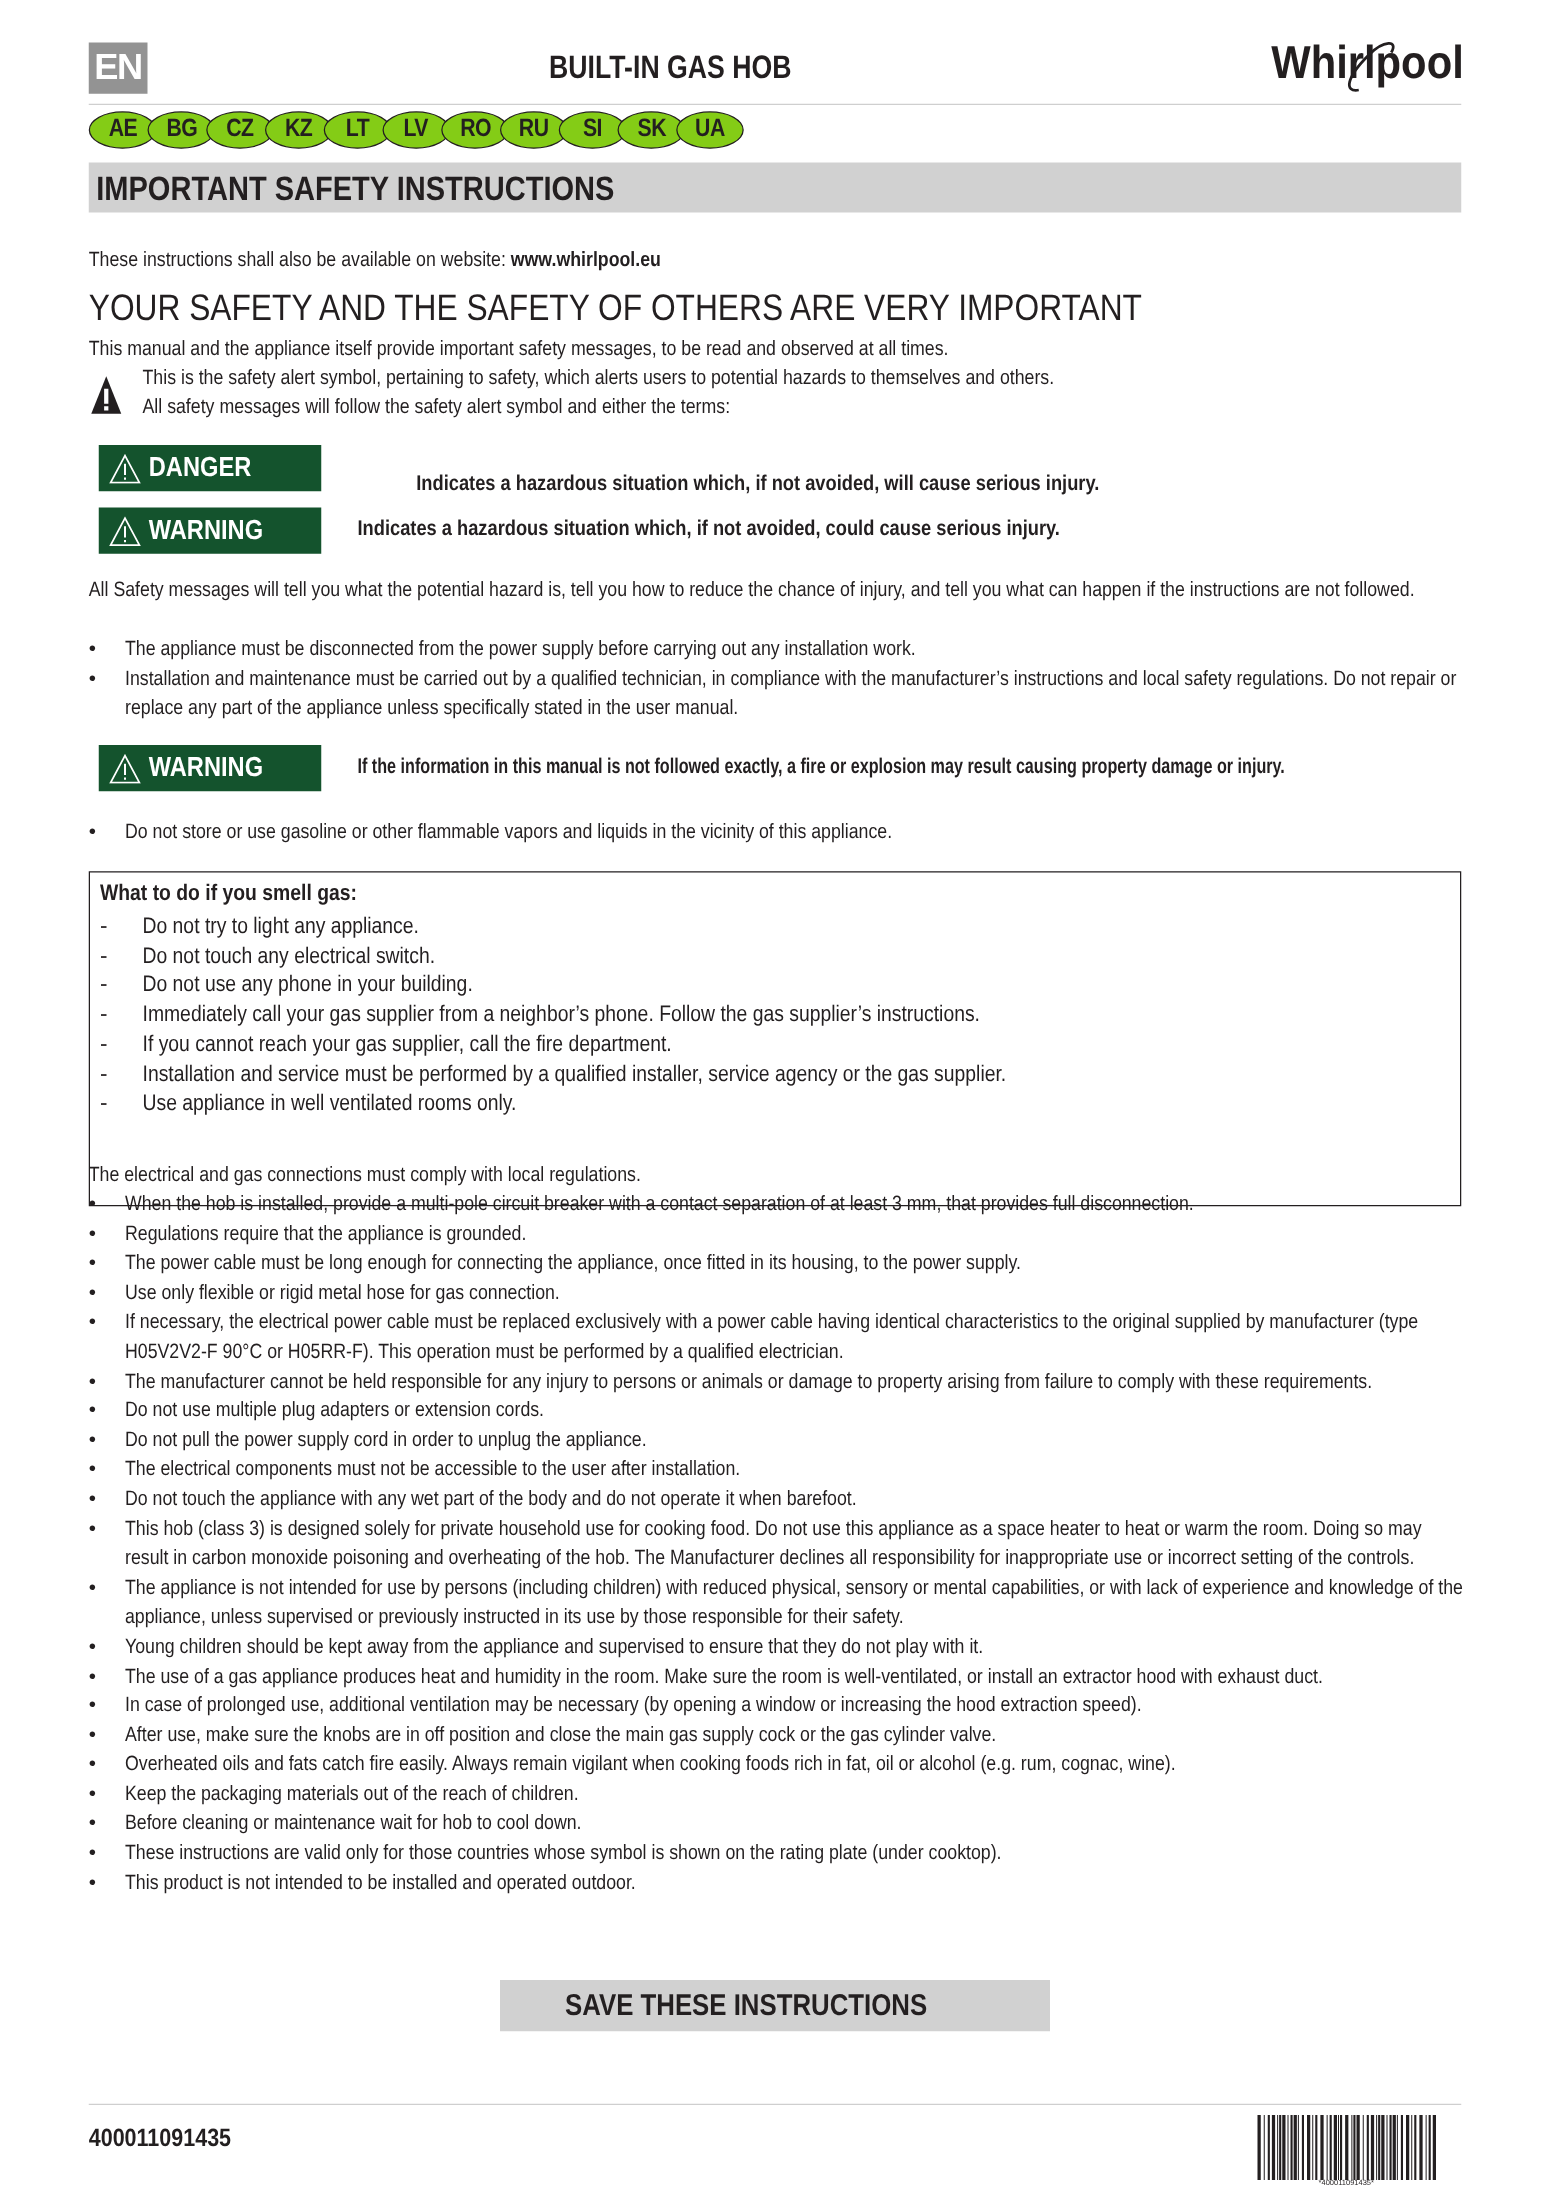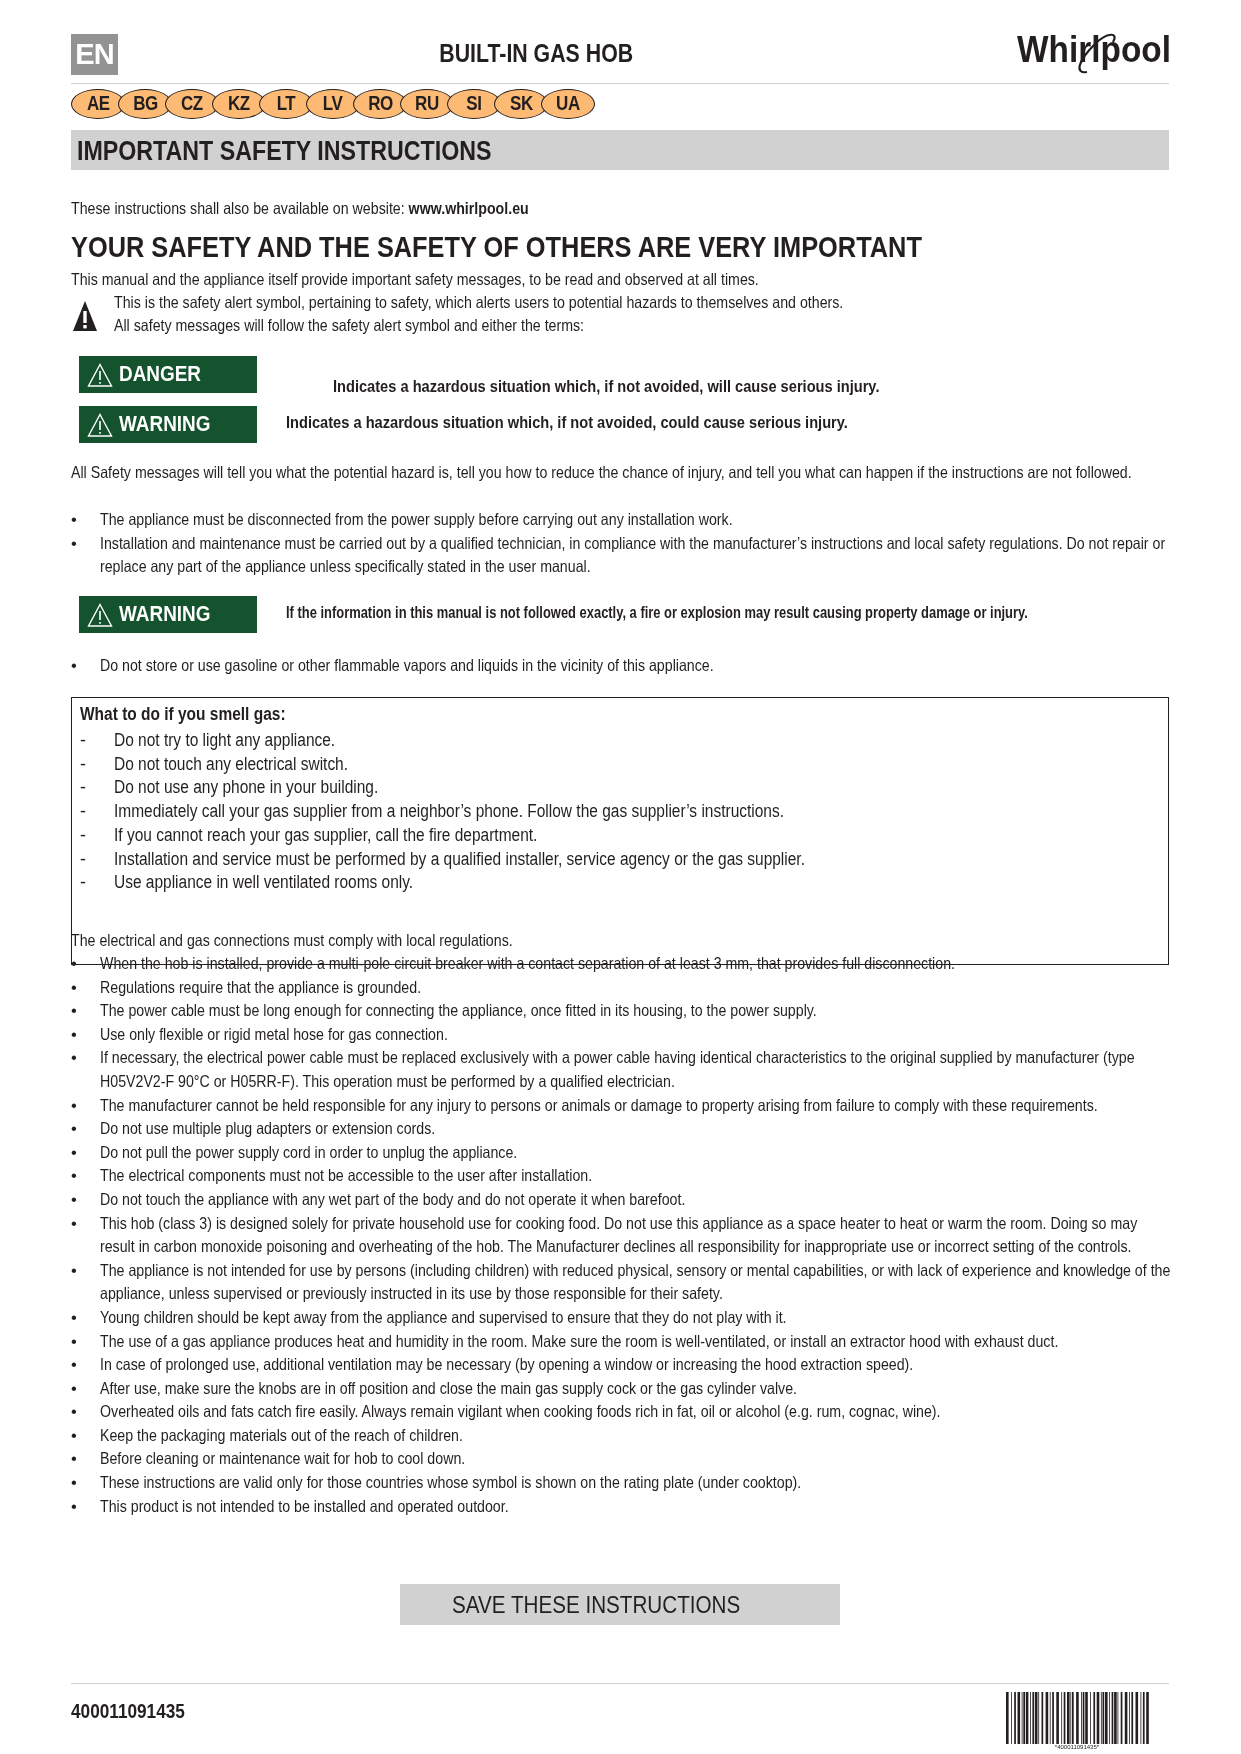--- a/index.html
+++ b/index.html
@@ -8,49 +8,49 @@
   .abs { position: absolute; }
 
   
   .lang-badge { left: 71px; top: 34px; width: 47px; height: 41px; background: #939393; color: #fff; font-weight: bold; font-size: 29px; line-height: 41px; text-align: center; letter-spacing: -1px; }
   .doc-title { left: 0; width: 1073px; top: 38px; text-align: center; font-weight: bold; font-size: 26px; }
   .doc-title span { transform: scaleX(0.82); display: inline-block; }
   .logo { left: 1015px; top: 24px; width: 160px; height: 52px; }
   .hr-top { left: 71px; top: 83px; width: 1098px; height: 1px; background: #cfcfcf; }
 
   .countries { left: 71px; top: 89px; display: flex; gap: 0; }
-  .country { width: 54px; height: 30px; border: 1.6px solid #231f20; border-radius: 50%; box-sizing: border-box; margin-right: -7px; text-align: center; font-weight: bold; font-size: 20px; line-height: 27px; background: #fdba74; }
+  .country { width: 54px; height: 30px; border: 1.6px solid #231f20; border-radius: 50%; box-sizing: border-box; margin-right: -7px; text-align: center; font-weight: bold; font-size: 20px; line-height: 27px; background: #84cc16; }
   .country span { display: inline-block; transform: scaleX(0.85); letter-spacing: -0.5px; }
 
   .section-bar { left: 71px; top: 130px; width: 1098px; height: 40px; background: #d1d1d1; }
   .section-bar .txt { position: absolute; left: 6px; top: 6px; font-weight: bold; font-size: 27px; }
 
   .p { position: absolute; left: 71px; font-size: 16.5px; line-height: 24px; }
   .p b { font-weight: bold; }
-  .h2 { position: absolute; left: 71px; top: 230px; font-weight: bold; font-size: 29.5px; }
+  .h2 { position: absolute; left: 71px; top: 230px; font-weight: normal; font-size: 29.5px; }
 
   .alert-icon { left: 72px; top: 300px; width: 26px; height: 32px; }
 
   .signal { position: absolute; left: 79px; width: 178px; height: 37px; background: #14532d; color: #fff; font-weight: bold; font-size: 22px; }
   .signal .tri { position: absolute; left: 8px; top: 7px; width: 26px; height: 24px; }
   .signal .word { position: absolute; left: 40px; top: 5px; }
   .signal-desc { position: absolute; left: 286px; font-weight: bold; font-size: 17px; }
 
   .bullets { position: absolute; left: 71px; margin: 0; padding: 0; list-style: none; font-size: 16.5px; line-height: 23.6px; }
   .bullets li { position: relative; padding-left: 29px; width: 1098px; box-sizing: border-box; }
   .bullets li .mark { position: absolute; left: 0; top: 0; }
   .bullets li .t { display: block; transform: scaleX(0.86); transform-origin: left top; width: 1245px; }
 
   .gasbox { position: absolute; left: 71px; top: 697px; width: 1098px; height: 268px; border: 1.5px solid #231f20; box-sizing: border-box; }
   .gasbox .ttl { position: absolute; left: 8px; top: 6px; font-weight: bold; font-size: 18px; }
   .gasbox ul { position: absolute; left: 8px; top: 31px; margin: 0; padding: 0; list-style: none; font-size: 18px; line-height: 23.7px; }
   .gasbox li { position: relative; padding-left: 34px; }
   .gasbox li .mark { position: absolute; left: 0; }
 
-  .save-bar { left: 400px; top: 1584px; width: 440px; height: 41px; background: #d1d1d1; text-align: center; font-weight: normal; font-size: 24px; line-height: 41px; }
+  .save-bar { left: 400px; top: 1584px; width: 440px; height: 41px; background: #d1d1d1; text-align: center; font-weight: bold; font-size: 24px; line-height: 41px; }
   .hr-bottom { left: 71px; top: 1683px; width: 1098px; height: 1px; background: #cfcfcf; }
   .code { left: 71px; top: 1700px; font-weight: bold; font-size: 20px; }
   .barcode { left: 1004px; top: 1692px; width: 146px; height: 52px; }
   .barcode-txt { left: 1004px; top: 1744px; width: 146px; text-align: center; font-size: 6px; }
 </style>
 </head>
 <body>
 
 <div class="abs lang-badge">EN</div>
 <div class="abs doc-title"><span>BUILT-IN GAS HOB</span></div>

